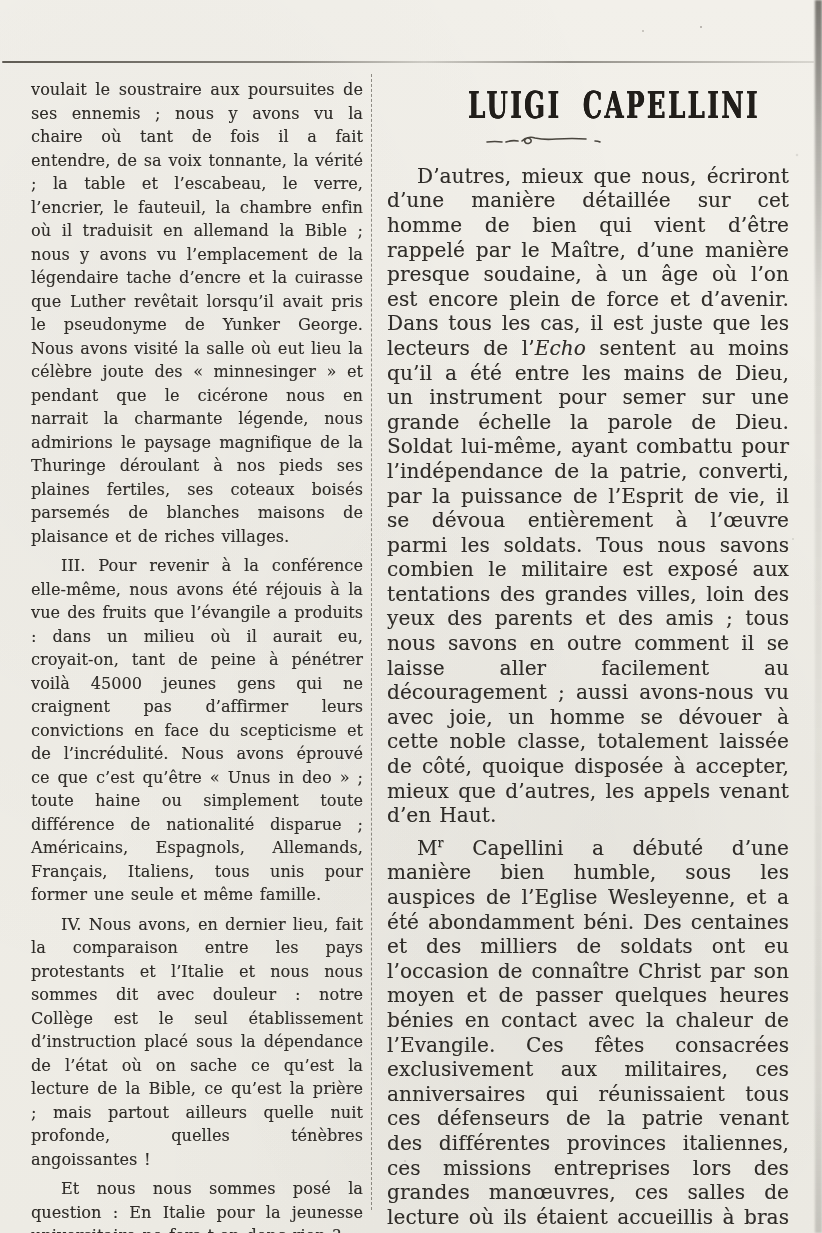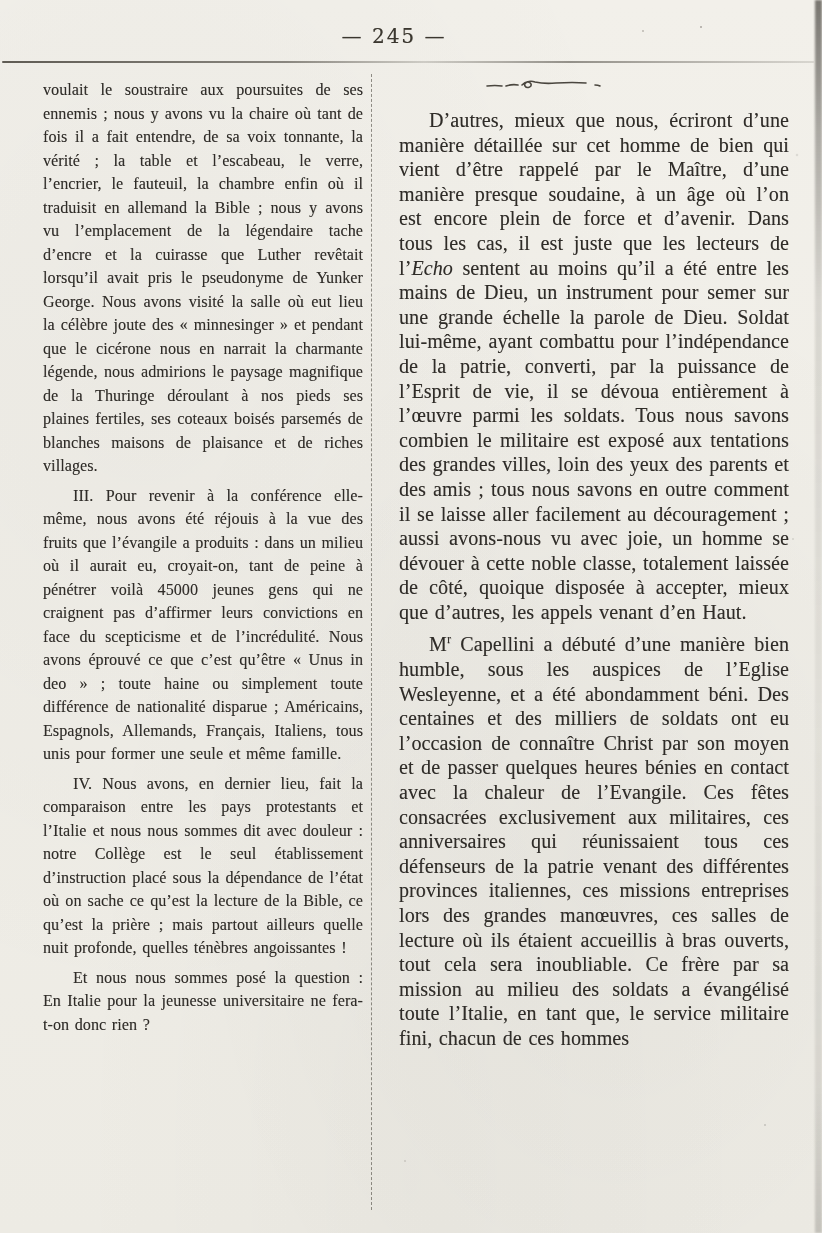--- a/index.html
+++ b/index.html
@@ -29,28 +29,27 @@
       rgba(70,66,58,0.3) 88%, rgba(70,66,58,0.15));
   }
   .col-divider{
     position:absolute;left:371px;top:74px;height:1136px;width:0;
     border-left:1px dashed rgba(62,58,50,0.55);
   }
   .col{position:absolute;text-align:justify;}
   .col.left{left:30px;top:78px;width:333px;}
   .col.right{left:386px;top:70px;width:403px;}
   .para{
-    margin:0 0 6px 13px;
+    margin:0 0 6px 1px;
     text-indent:30px;
     text-align:justify;
     hyphens:auto;
     word-spacing:1.5px;
     letter-spacing:0.1px;
     text-shadow:0.3px 0.3px 0.5px rgba(47,44,40,0.35);
-    font-family:Liberation Serif, serif;
   }
   .col.left .para{font-size:16px;line-height:23.5px;}
   .col.right .para{font-size:20px;line-height:24.6px;margin-bottom:8px;}
   .no-indent{text-indent:0;}
   .article-title{
     margin:14px 0 0 0;padding-right:90px;
     text-align:center;font-size:38px;font-weight:bold;color:#211e1a;
     line-height:1.1;
   }
   .title-inner{
@@ -86,36 +85,34 @@
       -296px 1134px 0 rgba(60,55,48,0.18),
       92px 512px 0 rgba(60,55,48,0.15),
       -480px 870px 0 rgba(60,55,48,0.14);
   }
 </style>
 </head>
 <body>
 
 <div class="page">
 
-  <div class="page-header">
-    <span class="page-number">— 245 —</span>
-  </div>
 
   <div class="header-rule"></div>
   <div class="col-divider"></div>
 
   <div class="col left">
     <p class="para no-indent">voulait le soustraire aux poursuites de ses ennemis ; nous y avons vu la chaire où tant de fois il a fait entendre, de sa voix tonnante, la vérité ; la table et l’escabeau, le verre, l’encrier, le fauteuil, la chambre enfin où il traduisit en allemand la Bible ; nous y avons vu l’emplacement de la légendaire tache d’encre et la cuirasse que Luther revêtait lorsqu’il avait pris le pseudonyme de Yunker George. Nous avons visité la salle où eut lieu la célèbre joute des « minnesinger » et pendant que le cicérone nous en narrait la charmante légende, nous admirions le paysage magnifique de la Thuringe déroulant à nos pieds ses plaines fertiles, ses coteaux boisés parsemés de blanches maisons de plaisance et de riches villages.</p>
     <p class="para">III. Pour revenir à la conférence elle-même, nous avons été réjouis à la vue des fruits que l’évangile a produits : dans un milieu où il aurait eu, croyait-on, tant de peine à pénétrer voilà 45000 jeunes gens qui ne craignent pas d’affirmer leurs convictions en face du scepticisme et de l’incrédulité. Nous avons éprouvé ce que c’est qu’être « Unus in deo » ; toute haine ou simplement toute différence de nationalité disparue ; Américains, Espagnols, Allemands, Français, Italiens, tous unis pour former une seule et même famille.</p>
     <p class="para">IV. Nous avons, en dernier lieu, fait la comparaison entre les pays protestants et l’Italie et nous nous sommes dit avec douleur : notre Collège est le seul établissement d’instruction placé sous la dépendance de l’état où on sache ce qu’est la lecture de la Bible, ce qu’est la prière ; mais partout ailleurs quelle nuit profonde, quelles ténèbres angoissantes !</p>
     <p class="para">Et nous nous sommes posé la question : En Italie pour la jeunesse universitaire ne fera-t-on donc rien ?</p>
 
   </div>
 
   <div class="col right">
+    <h1 class="article-title"><span class="title-inner">LUIGI CAPELLINI</span></h1>
 
     <div class="ornament">
       <svg width="120" height="14" viewBox="0 0 120 14" aria-hidden="true">
         <path d="M4 8 q8 -1 15 0 M23 8 q6 -2 12 -1 M39 7 c4 -4 8 -4 9 -1 c1 3 -4 5 -6 2 c-2 -3 4 -6 10 -4 q9 2 21 1 q17 -1 30 0 M112 7 q3 0 5 1" fill="none" stroke="#4a463f" stroke-width="1.6" stroke-linecap="round"></path>
       </svg>
     </div>
 
     <p class="para"><span>D’autres, mieux que nous, écriront d’une manière détaillée sur cet homme de bien qui vient d’être rappelé par le Maître, d’une manière presque soudaine, à un âge où l’on est encore plein de force et d’avenir. Dans tous les cas, il est juste que les lecteurs de l’</span><em class="journal-name">Echo</em><span> sentent au moins qu’il a été entre les mains de Dieu, un instrument pour semer sur une grande échelle la parole de Dieu. Soldat lui-même, ayant combattu pour l’indépendance de la patrie, converti, par la puissance de l’Esprit de vie, il se dévoua entièrement à l’œuvre parmi les soldats. Tous nous savons combien le militaire est exposé aux tentations des grandes villes, loin des yeux des parents et des amis ; tous nous savons en outre comment il se laisse aller facilement au découragement ; aussi avons-nous vu avec joie, un homme se dévouer à cette noble classe, totalement laissée de côté, quoique disposée à accepter, mieux que d’autres, les appels venant d’en Haut.</span></p>
 
     <p class="para"><span>M</span><sup>r</sup><span> Capellini a débuté d’une manière bien humble, sous les auspices de l’Eglise Wesleyenne, et a été abondamment béni. Des centaines et des milliers de soldats ont eu l’occasion de connaître Christ par son moyen et de passer quelques heures bénies en contact avec la chaleur de l’Evangile. Ces fêtes consacrées exclusivement aux militaires, ces anniversaires qui réunissaient tous ces défenseurs de la patrie venant des différentes provinces italiennes, ces missions entreprises lors des grandes manœuvres, ces salles de lecture où ils étaient accueillis à bras ouverts, tout cela sera inoubliable. Ce frère par sa mission au milieu des soldats a évangélisé toute l’Italie, en tant que, le service militaire fini, chacun de ces hommes</span></p>

